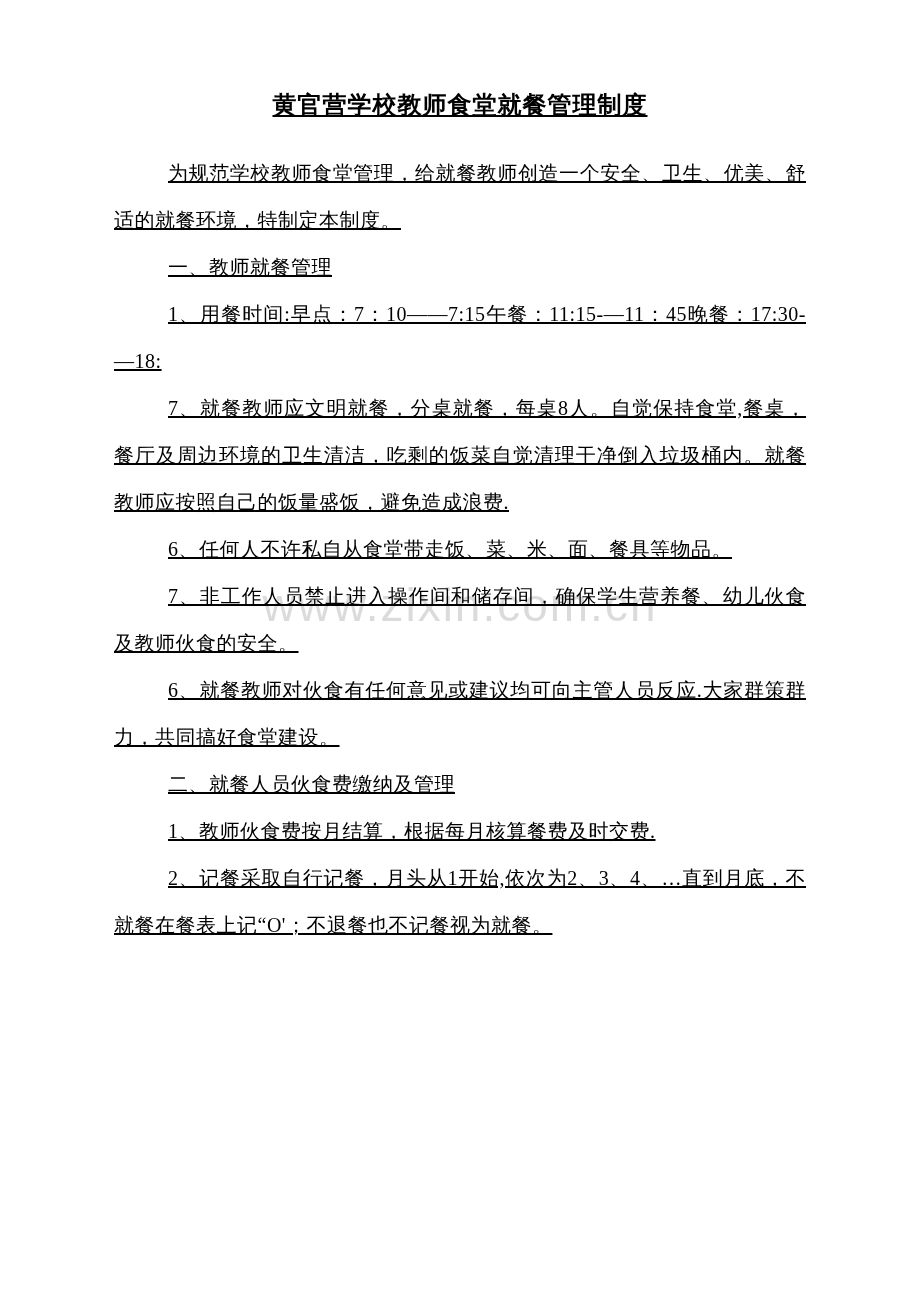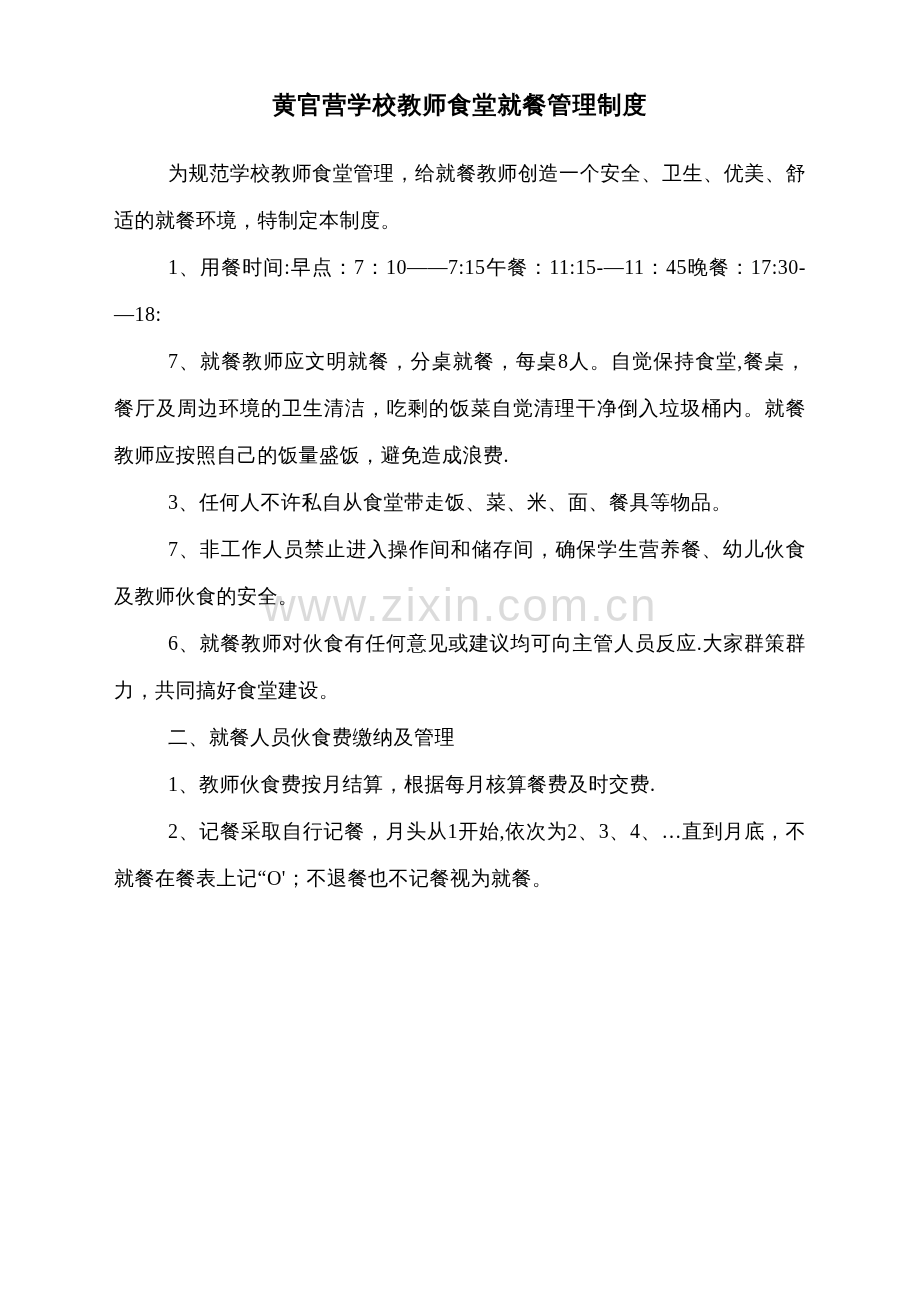--- a/index.html
+++ b/index.html
@@ -15,20 +15,21 @@
     color: #000000;
     overflow: hidden;
   }
   .page {
     position: relative;
     width: 920px;
     height: 1302px;
     background: #ffffff;
     box-sizing: border-box;
     padding: 88px 114px 0 114px;
+    text-decoration: underline;
   }
   .doc-title {
     font-size: 24px;
     font-weight: bold;
     text-align: center;
     letter-spacing: 1px;
     margin: 0 0 28px 0;
     line-height: 34px;
   }
   .doc-body p {
@@ -57,23 +58,24 @@
 </style>
 </head>
 <body>
 
 <div class="page">
 
   <h1 class="doc-title">黄官营学校教师食堂就餐管理制度</h1>
 
   <div class="doc-body">
     <p>为规范学校教师食堂管理，给就餐教师创造一个安全、卫生、优美、舒适的就餐环境，特制定本制度。</p>
+    <p>一、教师就餐管理</p>
     <p>1、用餐时间:早点：7：10——7:15午餐：11:15-—11：45晚餐：17:30-—18:</p>
     <p>7、就餐教师应文明就餐，分桌就餐，每桌8人。自觉保持食堂,餐桌，餐厅及周边环境的卫生清洁，吃剩的饭菜自觉清理干净倒入垃圾桶内。就餐教师应按照自己的饭量盛饭，避免造成浪费.</p>
-    <p>3、任何人不许私自从食堂带走饭、菜、米、面、餐具等物品。</p>
+    <p>6、任何人不许私自从食堂带走饭、菜、米、面、餐具等物品。</p>
     <p>7、非工作人员禁止进入操作间和储存间，确保学生营养餐、幼儿伙食及教师伙食的安全。</p>
     <p>6、就餐教师对伙食有任何意见或建议均可向主管人员反应.大家群策群力，共同搞好食堂建设。</p>
     <p>二、就餐人员伙食费缴纳及管理</p>
     <p>1、教师伙食费按月结算，根据每月核算餐费及时交费.</p>
     <p>2、记餐采取自行记餐，月头从1开始,依次为2、3、4、…直到月底，不就餐在餐表上记“O'；不退餐也不记餐视为就餐。</p>
   </div>
 
   <div class="watermark">www.zixin.com.cn</div>
 
 </div>

